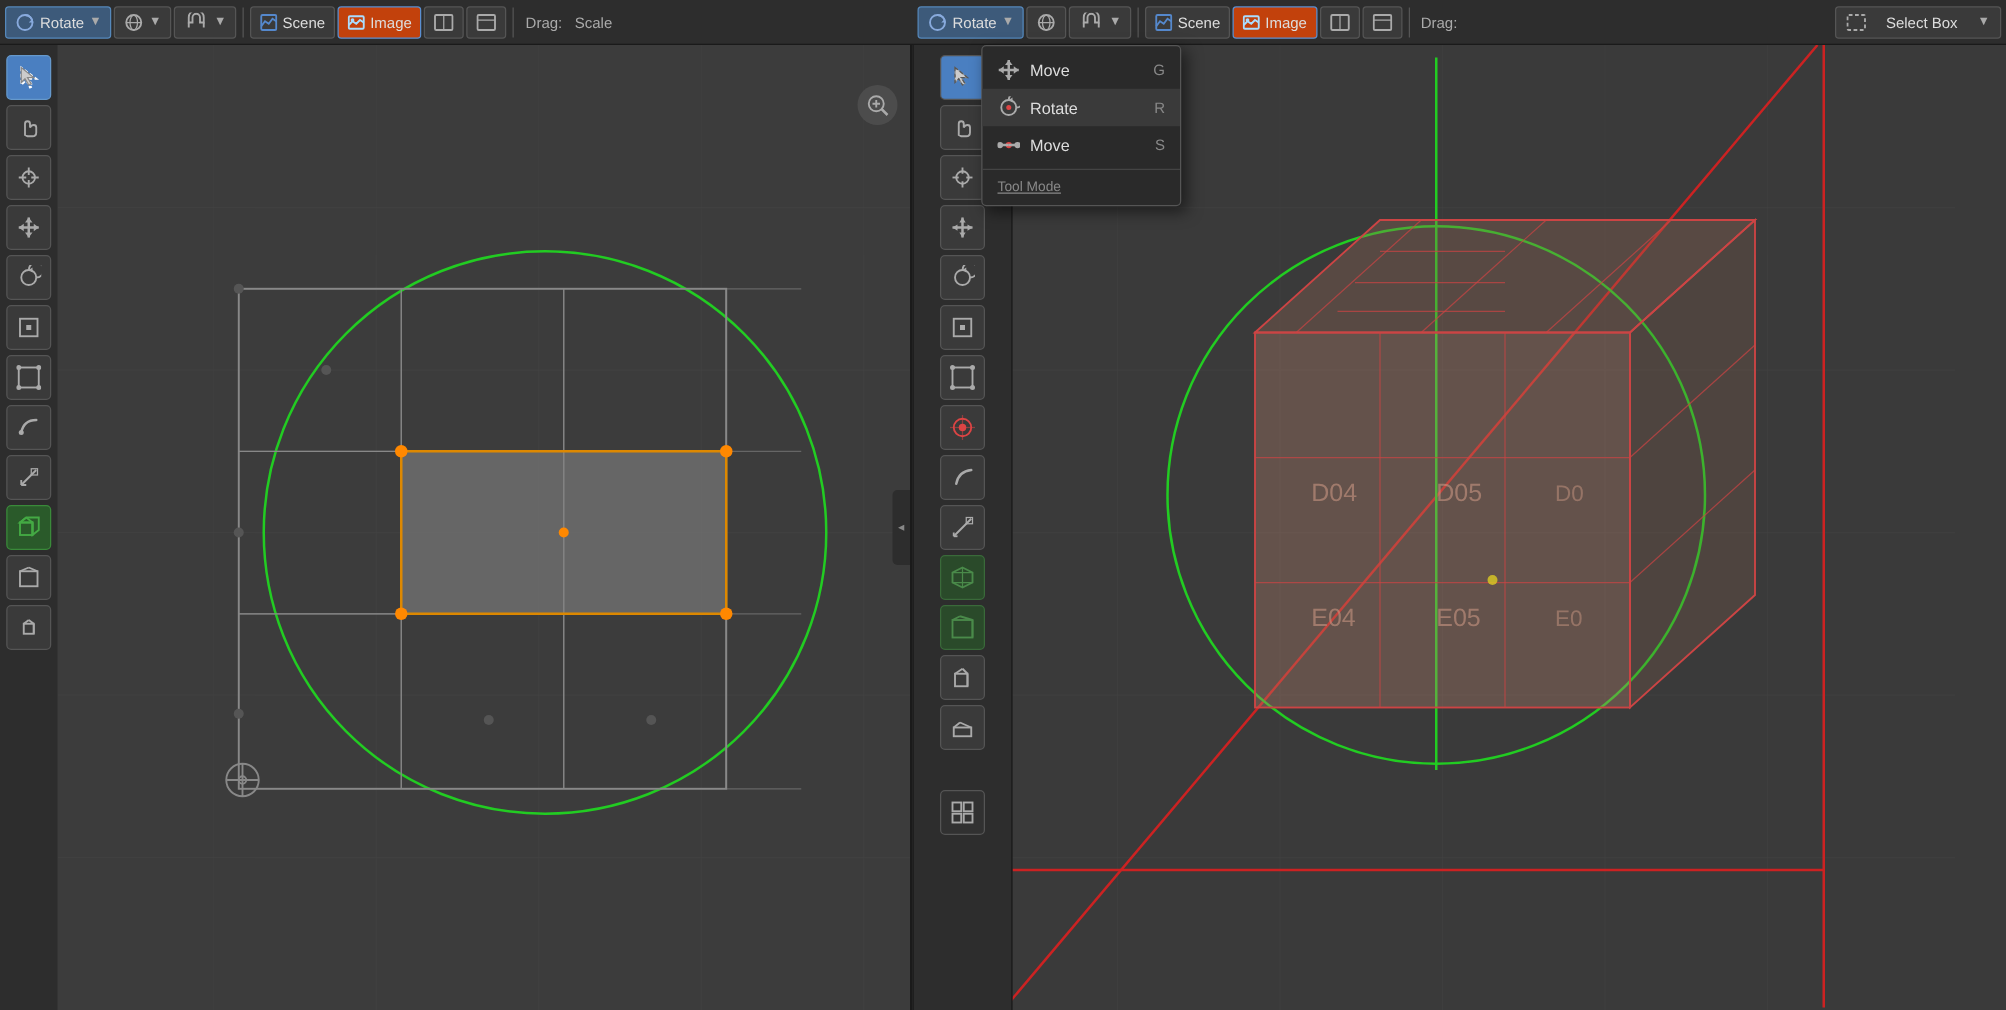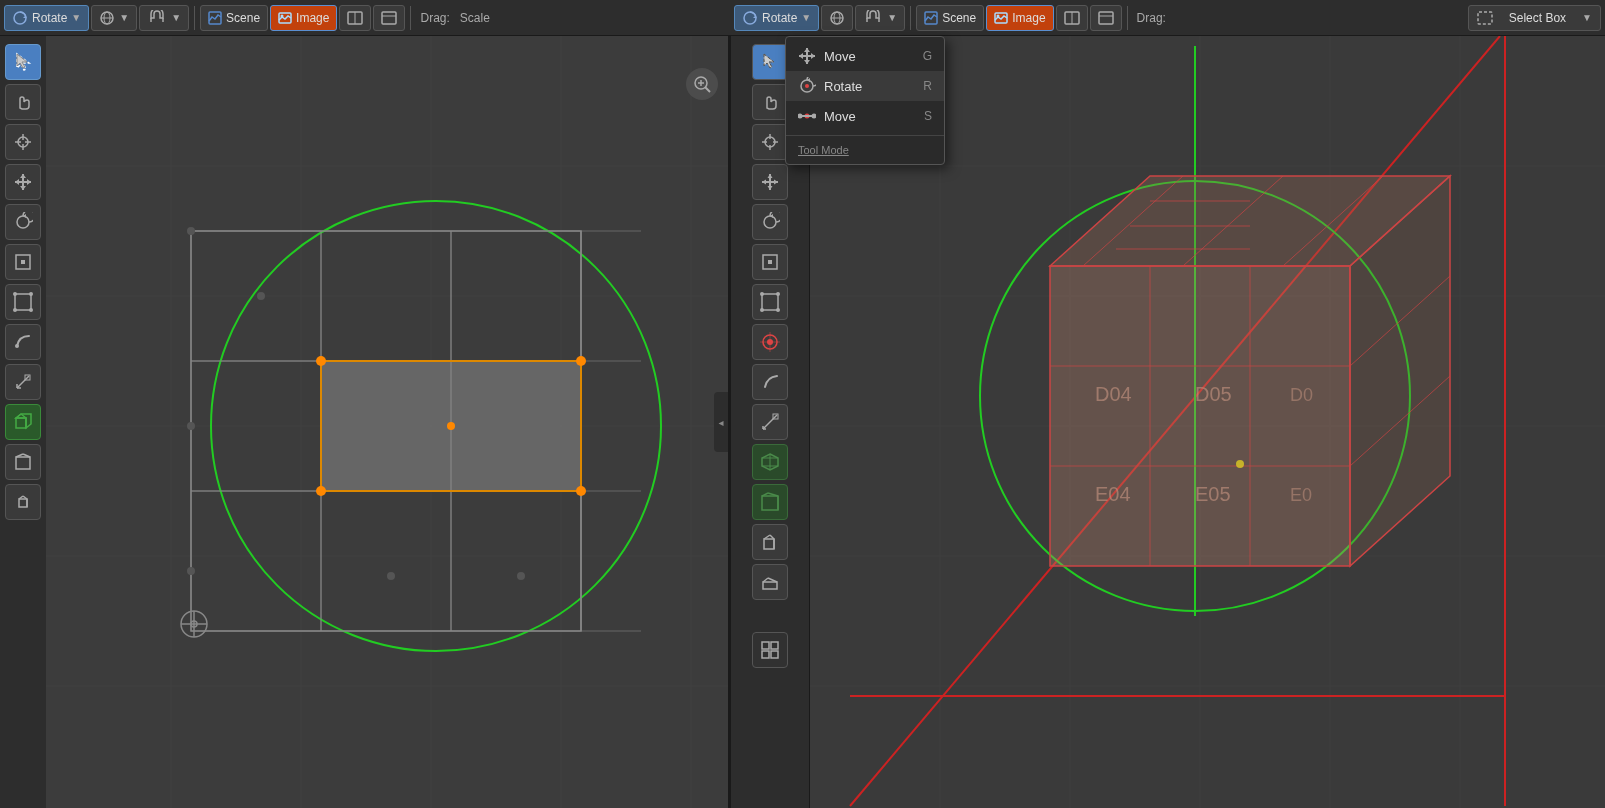--- a/index.html
+++ b/index.html
@@ -719,21 +719,21 @@
     <div style="position:absolute;bottom:140px;left:50%;transform:translateX(-50%);width:36px;height:36px;background:rgba(50,50,50,0.9);border:1px solid #555;border-radius:4px;display:flex;align-items:center;justify-content:center;cursor:pointer;">
       <svg width="20" height="20" viewBox="0 0 20 20">
         <rect x="2" y="2" width="7" height="7" fill="none" stroke="#aaa" stroke-width="1.5"></rect>
         <rect x="11" y="2" width="7" height="7" fill="none" stroke="#aaa" stroke-width="1.5"></rect>
         <rect x="2" y="11" width="7" height="7" fill="none" stroke="#aaa" stroke-width="1.5"></rect>
         <rect x="11" y="11" width="7" height="7" fill="none" stroke="#aaa" stroke-width="1.5"></rect>
       </svg>
     </div>
   </div>
 
-  <div class="viewport-right" style="position:absolute;left:810px;top:0;right:0;height:772px;">
+  <div class="viewport-right" style="position:absolute;left:764px;top:0;right:0;height:772px;">
     <svg width="100%" height="100%" style="position:absolute;top:0;left:0;">
 
       <line x1="0" y1="130" x2="800" y2="130" stroke="#444" stroke-width="1" opacity="0.4"></line>
       <line x1="0" y1="260" x2="800" y2="260" stroke="#444" stroke-width="1" opacity="0.4"></line>
       <line x1="0" y1="390" x2="800" y2="390" stroke="#444" stroke-width="1" opacity="0.4"></line>
       <line x1="0" y1="520" x2="800" y2="520" stroke="#444" stroke-width="1" opacity="0.4"></line>
       <line x1="0" y1="650" x2="800" y2="650" stroke="#444" stroke-width="1" opacity="0.4"></line>
       <line x1="130" y1="0" x2="130" y2="772" stroke="#444" stroke-width="1" opacity="0.4"></line>
       <line x1="260" y1="0" x2="260" y2="772" stroke="#444" stroke-width="1" opacity="0.4"></line>
       <line x1="390" y1="0" x2="390" y2="772" stroke="#444" stroke-width="1" opacity="0.4"></line>

